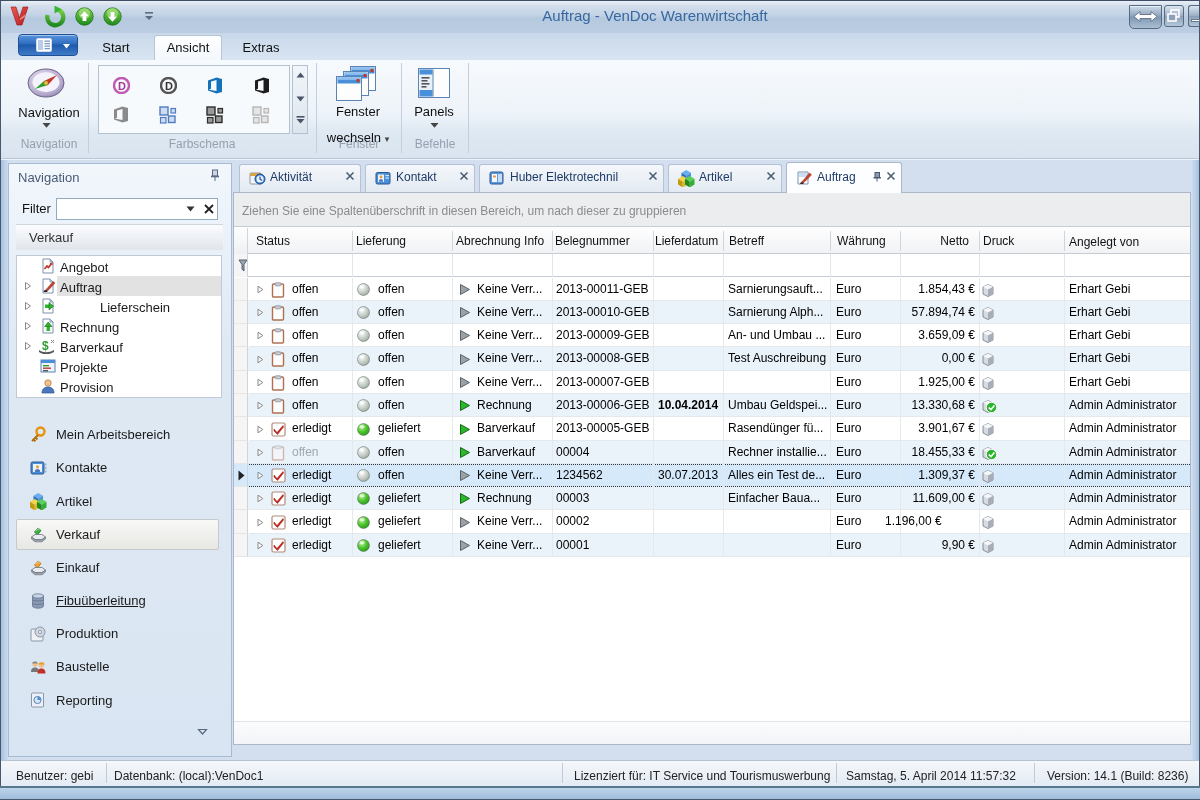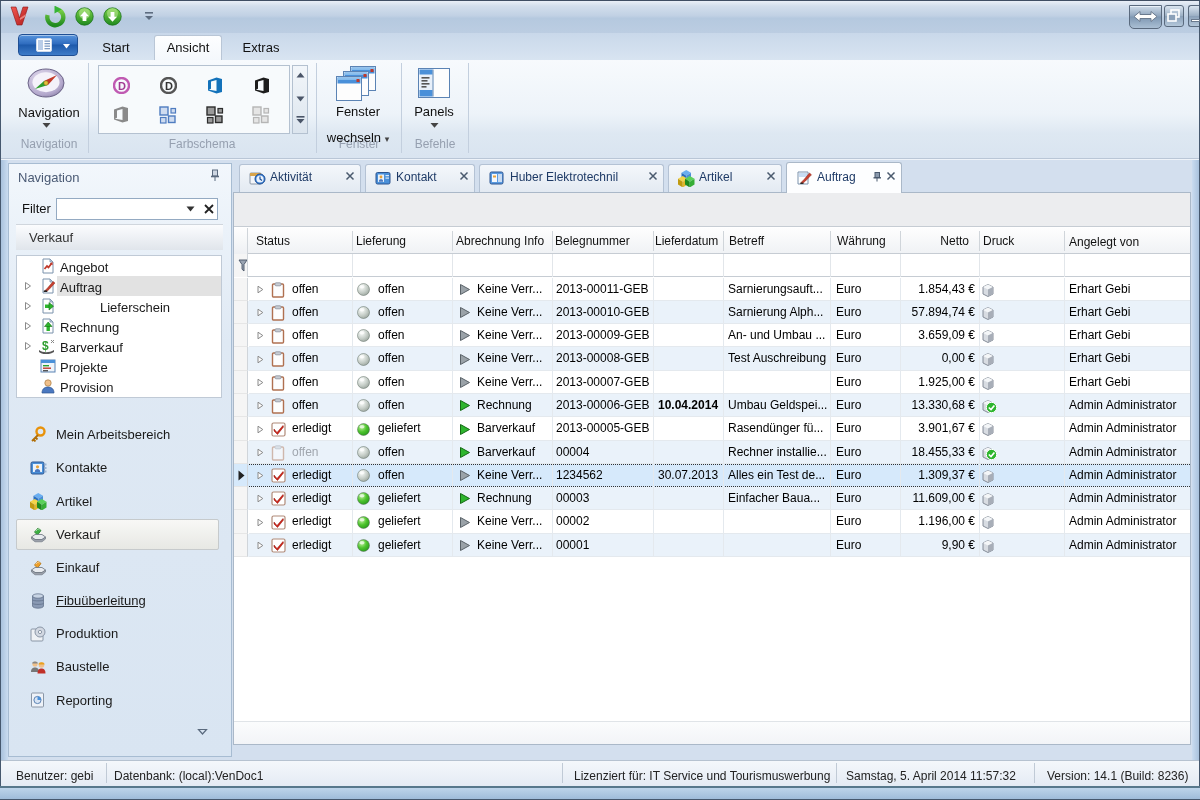--- a/index.html
+++ b/index.html
@@ -50,20 +50,21 @@
     </svg>
 <svg class="a" style="left:103px;top:7px;" width="19" height="19" viewBox="0 0 19 19">
 <circle cx="9.5" cy="9.5" r="8.7" fill="url(#grn)" stroke="#1c731c" stroke-width="0.8"></circle>
 <circle cx="9.5" cy="6.5" r="5.5" fill="#b9e896" opacity="0.55"></circle>
 <path d="M9.5,14.8 L5,9.7 L7.6,9.7 L7.6,5 L11.4,5 L11.4,9.7 L14,9.7 Z" fill="#fff"></path>
     </svg>
 <svg class="a" style="left:144px;top:11px;" width="10" height="10" viewBox="0 0 10 10">
 <rect x="1" y="1" width="8" height="1.6" fill="#5d6c80"></rect>
       <path d="M1,5 L9,5 L5,9 Z" fill="#5d6c80"></path>
     </svg>
+<div class="a" style="left:400px;top:7px;width:510px;text-align:center;font-size:15px;color:#38689f;">Auftrag - VenDoc Warenwirtschaft</div>
 <div class="a" style="left:1129px;top:5px;width:33px;height:24px;border:1px solid #5a6a7e;border-radius:0 0 5px 5px;background:linear-gradient(180deg,#cfdcea,#8fa5bd 45%,#7e97b2 50%,#aabfd4);box-shadow:inset 0 1px 0 #e8f0f8;"></div>
 <svg class="a" style="left:1133px;top:9px;" width="25" height="15" viewBox="0 0 25 15">
 <path d="M1,7.5 L7,2.5 L7,5.5 L18,5.5 L18,2.5 L24,7.5 L18,12.5 L18,9.5 L7,9.5 L7,12.5 Z" fill="#fdfdfd" stroke="#6a7a8e" stroke-width="1"></path>
     </svg>
 <div class="a" style="left:1164px;top:5px;width:20px;height:22px;border:1px solid #5a6a7e;border-radius:3px;background:linear-gradient(180deg,#dae5f0,#9db1c6 48%,#8ba1b9 52%,#b4c7da);"></div>
 <svg class="a" style="left:1167px;top:9px;" width="14" height="13" viewBox="0 0 14 13">
 <rect x="4" y="1" width="8" height="7" fill="none" stroke="#fff" stroke-width="1.6"></rect>
 <rect x="1" y="5" width="8" height="7" fill="#8ba1b9" stroke="#fff" stroke-width="1.6"></rect>
     </svg>
 <div class="a" style="left:1188px;top:5px;width:11px;height:22px;border:1px solid #5a6a7e;border-radius:3px 0 0 3px;border-right:none;background:linear-gradient(180deg,#dae5f0,#9db1c6 48%,#8ba1b9 52%,#b4c7da);"></div>
@@ -427,20 +428,21 @@
         <line x1="2.5" y1="6.8" x2="10" y2="6.8" stroke-width="1.4"></line>
         <line x1="6" y1="7" x2="6" y2="10.5"></line>
       </g>
     </svg>
     <svg class="a" style="left:886px;top:171px;" width="10" height="10" viewBox="0 0 10 10">
       <path d="M1.5,1.5 L8.5,8.5 M8.5,1.5 L1.5,8.5" stroke="#4a5a6e" stroke-width="1.5"></path>
     </svg>
 <div class="a" style="left:233px;top:192px;width:958px;height:553px;background:#fff;border:1px solid #aab8c8;"></div>
 <div class="a" style="left:787px;top:192px;width:114px;height:2px;background:#fdfeff;"></div>
 <div class="a" style="left:234px;top:193px;width:956px;height:34px;background:#ecedef;border-bottom:1px solid #c6ccd3;"></div>
+<div class="a" style="left:242px;top:204px;font-size:12px;color:#8b8b8b;">Ziehen Sie eine Spaltenüberschrift in diesen Bereich, um nach dieser zu gruppieren</div>
 <div class="a" style="left:234px;top:228px;width:956px;height:26px;background:linear-gradient(180deg,#fefefe,#f0f2f5);border-bottom:1px solid #c6ccd3;"></div>
 <div class="a" style="left:234px;top:228px;width:14px;height:26px;background:linear-gradient(180deg,#fefefe,#eef0f3);border-right:1px solid #d0d5da;"></div>
 <div class="hdrtxt" style="left:256px;top:228px;">Status</div>
 <div class="hdrtxt" style="left:356px;top:228px;">Lieferung</div>
 <div class="hdrtxt" style="left:456px;top:228px;">Abrechnung Info</div>
 <div class="hdrtxt" style="left:555px;top:228px;">Belegnummer</div>
 <div class="hdrtxt" style="left:655px;top:228px;">Lieferdatum</div>
 <div class="hdrtxt" style="left:729px;top:228px;">Betreff</div>
 <div class="hdrtxt" style="left:837px;top:228px;">Währung</div>
 <div class="hdrtxt" style="left:889px;top:228px;width:80px;text-align:right;">Netto</div>
@@ -968,21 +970,21 @@
       <circle cx="6.5" cy="6.5" r="6" fill="url(#sg357515.5)" stroke="#5a6a60" stroke-width="0.5"></circle>
       <ellipse cx="5" cy="3.8" rx="2.6" ry="1.7" fill="#fff" opacity="0.65"></ellipse>
     </svg>
 <div class="cellt" style="left:378px;top:510px;">geliefert</div>
 <svg class="a" style="left:459px;top:515.5px;" width="12" height="13" viewBox="0 0 12 13">
       <path d="M1.5,1.5 L10.5,6.5 L1.5,11.5 Z" fill="#9aa2a8" stroke="#5a6268" stroke-width="1"></path>
     </svg>
 <div class="cellt" style="left:477px;top:510px;">Keine Verr...</div>
 <div class="cellt" style="left:556px;top:510px;">00002</div>
 <div class="cellt" style="left:836px;top:510px;">Euro</div>
-<div class="cellt" style="left:885px;top:510px;width:90px;text-align:right;">1.196,00 €</div>
+<div class="cellt" style="left:885px;top:510px;width:90px;text-align:left;">1.196,00 €</div>
 <svg class="a" style="left:981px;top:514px;" width="17" height="16" viewBox="0 0 17 16">
       <path d="M2,5 L7,2.5 L12,5 L12,12 L7,14.5 L2,12 Z" fill="#d8dce2" stroke="#7a828e" stroke-width="0.9"></path>
       <path d="M2,5 L7,2.5 L12,5 L7,7.5 Z" fill="#f4f6f8"></path>
       <path d="M7,7.5 L12,5 L12,12 L7,14.5 Z" fill="#a8aeb8"></path>
     </svg>
 <div class="cellt" style="left:1069px;top:510px;">Admin Administrator</div>
 <div class="a" style="left:234px;top:534px;width:956px;height:23px;background:#eaf2fa;"></div>
 <div class="a" style="left:234px;top:534px;width:14px;height:23px;background:#f5f5f5;border-right:1px solid #d0d5da;border-bottom:1px solid #e6e6e6;"></div>
 <div class="a" style="left:249px;top:556px;width:941px;height:1px;background:#e4e9ee;"></div>
 <div class="a" style="left:351.5px;top:534px;width:1px;height:23px;background:#e4e9ee;"></div>

